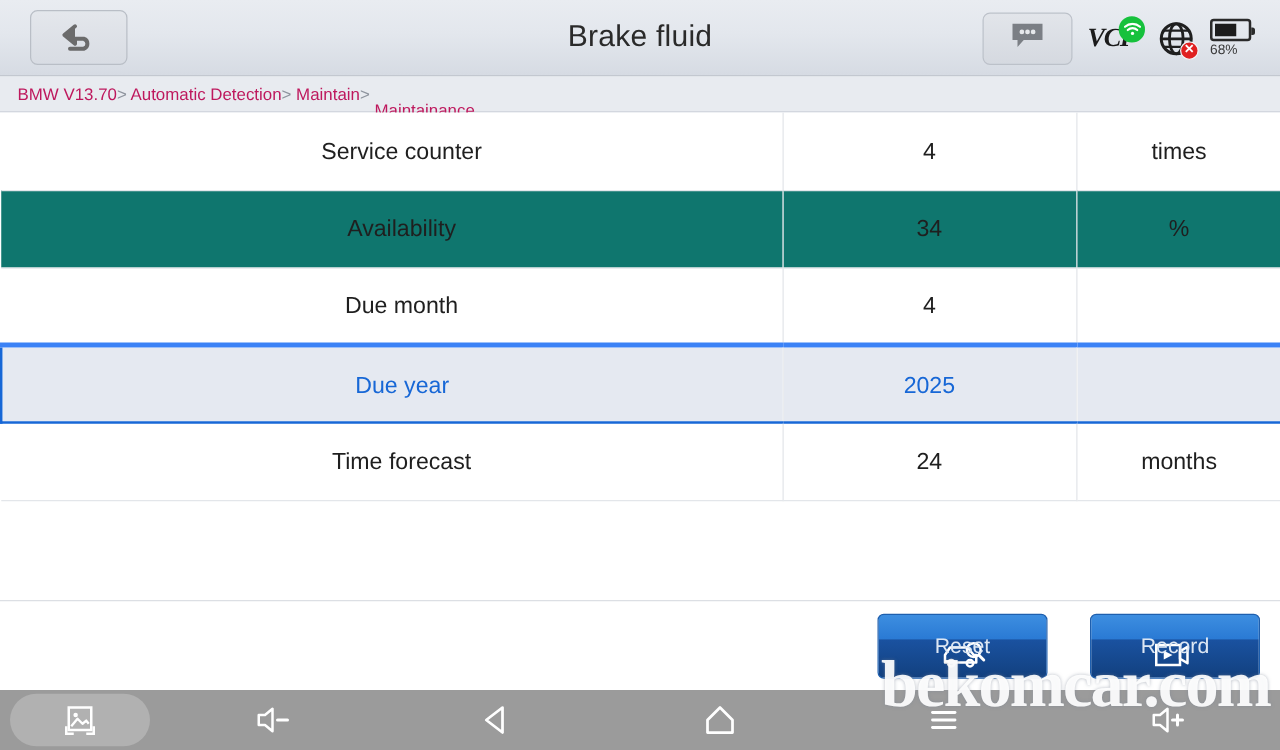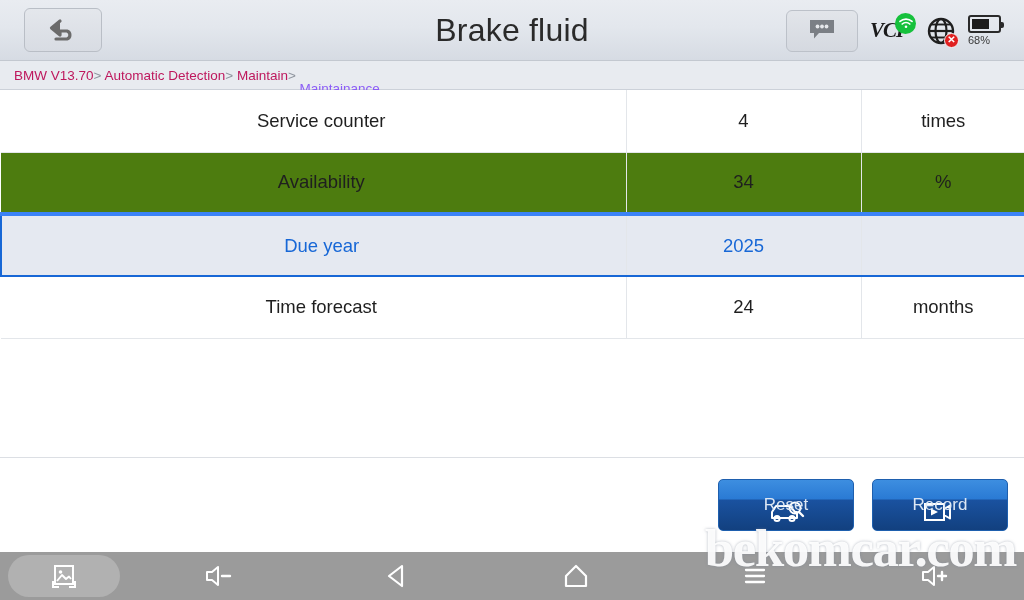--- a/index.html
+++ b/index.html
@@ -31,21 +31,21 @@
     border-radius: 6px;
     background: linear-gradient(180deg, #e4e7ec 0%, #d8dce3 100%);
     display: flex; align-items: center; justify-content: center;
     cursor: pointer;
   }
   .back-btn svg { display:block; }
   .header-title {
     position: absolute;
     left: 0; right: 0;
     text-align: center;
-    font-size: 32px;
+    font-size: 24px;
     color: #2a2a2a;
     font-weight: 400;
     letter-spacing: .2px;
     pointer-events: none;
   }
   .status-area {
     position: absolute;
     right: 14px; top: 0; height: 61px;
     display: flex; align-items: center; gap: 12px;
   }
@@ -96,58 +96,58 @@
   .breadcrumb {
     flex: 0 0 29px; height: 29px;
     background: #e8ebf0;
     border-bottom: 1px solid #ccd1d9;
     display: flex; align-items: center;
     padding-left: 14px;
     font-size: 13.5px;
   }
   .crumb { color: #be185d; white-space: pre; }
   .crumb-sep { color: #8e949e; }
-  .crumb.last { color: #8b5cf6; margin-top: 26px; }
+  .crumb.last { color: #be185d; margin-top: 26px; }
 
   
   .table-area { flex: 1 1 auto; background:#fff; position: relative; }
   .data-table { width: 100%; border-collapse: collapse; table-layout: fixed; }
   .data-table col.c1 { width: 625px; }
   .data-table col.c2 { width: 235px; }
   .data-table col.c3 { width: 164px; }
   .data-table tr { height: 62px; }
   .data-table td {
     border-bottom: 1px solid #e3e6ea;
     font-size: 18.5px;
     color: #1f1f1f;
     vertical-align: middle;
   }
   .data-table td.label { padding-left: 16px; text-align: center; border-right: 1px solid #e3e6ea; }
   .data-table td.value { text-align: center; border-right: 1px solid #e3e6ea; }
   .data-table td.unit  { text-align: center; }
-  .data-table tr.alt td { background: #4d7c0f; }
+  .data-table tr.alt td { background: #0f766e; }
   .data-table tr.selected td {
     background: #e5e9f1;
     color: #1767d6;
     border-top: 4px solid #3b82f6;
     border-bottom: 2px solid #1767d6;
     position: relative;
   }
   .data-table tr.selected td.label { border-left: 2px solid #1767d6; }
   .data-table tr.selected td.unit { border-right: 2px solid #1767d6; }
 
   
   .footer {
     position: absolute;
     left: 0; right: 0; bottom: 48px;
-    height: 95px;
+    height: 72px;
     border-top: 1px solid #dcdfe4;
     background: #fff;
     display: flex; align-items: center; justify-content: flex-end;
-    padding-right: 16px; gap: 18px;
+    padding-right: 16px; gap: 34px;
   }
   .action-btn {
     position: relative;
     width: 136px; height: 52px;
     border-radius: 5px;
     border: 1px solid #1e5fae;
     background: linear-gradient(180deg, #3d8ee0 0%, #2a7ad4 38%, #1a52a0 40%, #12407f 100%);
     color: #dde7f4;
     font-size: 17px;
     display: flex; align-items: center; justify-content: center;
@@ -282,20 +282,25 @@
           <tr class="">
             <td class="label">Service counter</td>
             <td class="value">4</td>
             <td class="unit">times</td>
           </tr>
           <tr class="alt">
             <td class="label">Availability</td>
             <td class="value">34</td>
             <td class="unit">%</td>
           </tr>
+          <tr class="">
+            <td class="label">Due month</td>
+            <td class="value">4</td>
+            <td class="unit"></td>
+          </tr>
           <tr class="selected">
             <td class="label">Due year</td>
             <td class="value">2025</td>
             <td class="unit"></td>
           </tr>
           <tr class="">
             <td class="label">Time forecast</td>
             <td class="value">24</td>
             <td class="unit">months</td>
           </tr>

